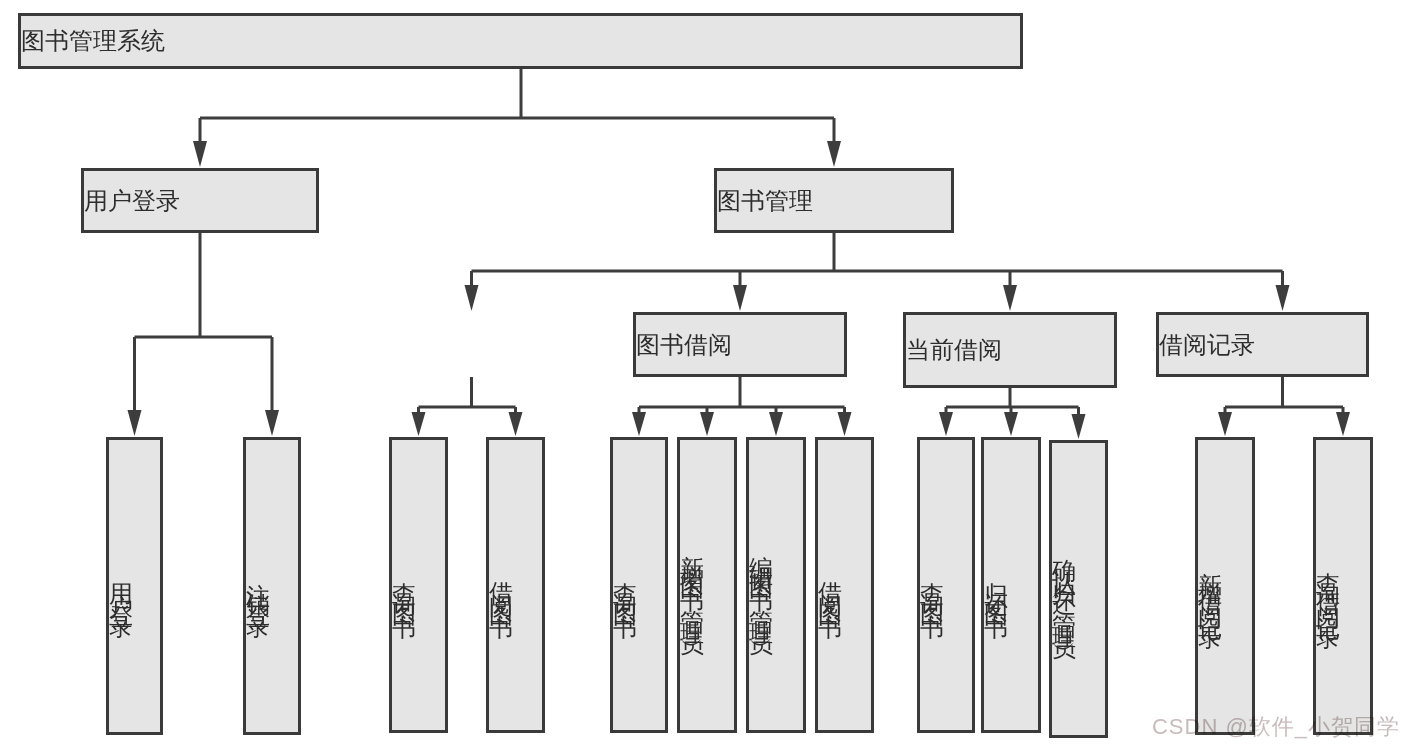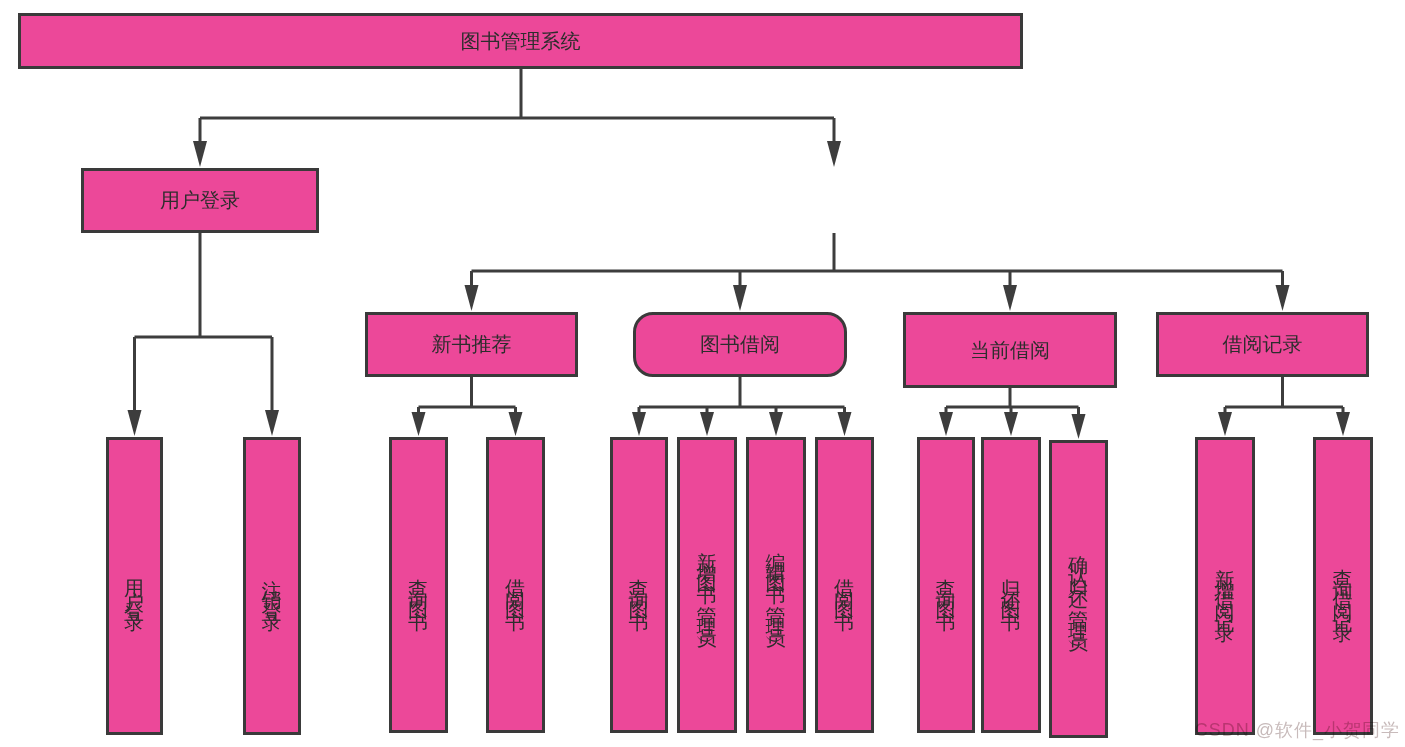--- a/index.html
+++ b/index.html
@@ -26,39 +26,39 @@
     stroke-width: 3;
   }
   .wires polygon {
     fill: #3d3d3d;
     stroke: none;
   }
   .node {
     position: absolute;
     box-sizing: border-box;
     border: 3px solid #3a3a3a;
-    background: #ec4899;
+    background: #e5e5e5;
     display: flex;
     align-items: center;
-    justify-content: center;
+    justify-content: flex-start;
     color: #2d2d2d;
-    font-size: 20px;
+    font-size: 24px;
     z-index: 2;
   }
   .node.vert span {
     writing-mode: vertical-rl;
     letter-spacing: 11px;
     line-height: 1;
     white-space: nowrap;
   }
   .watermark {
     position: absolute;
     right: 5px;
     bottom: 5px;
-    font-size: 18px;
+    font-size: 22px;
     letter-spacing: 1px;
     color: #c8bbbb;
     mix-blend-mode: multiply;
     z-index: 6;
     white-space: nowrap;
   }
 </style>
 </head>
 <body>
 
@@ -94,25 +94,25 @@
     <polygon points="1336,412 1350,412 1343,436"></polygon>
   </svg>
 
   <div class="node" style="left:18px; top:13px; width:1005px; height:56px;">
     <span>图书管理系统</span>
   </div>
 
   <div class="node" style="left:81px; top:168px; width:238px; height:65px;">
     <span>用户登录</span>
   </div>
+  <div class="node" style="left:714px; top:168px; width:240px; height:65px;">
+    <span>图书管理</span>
+  </div>
 
-  <div class="node" style="left:365px; top:312px; width:213px; height:65px;">
-    <span>新书推荐</span>
-  </div>
-  <div class="node" style="left:633px; top:312px; width:214px; height:65px;border-radius:20px;">
+  <div class="node" style="left:633px; top:312px; width:214px; height:65px;">
     <span>图书借阅</span>
   </div>
   <div class="node" style="left:903px; top:312px; width:214px; height:76px;">
     <span>当前借阅</span>
   </div>
   <div class="node" style="left:1156px; top:312px; width:213px; height:65px;">
     <span>借阅记录</span>
   </div>
 
   <div class="node vert" style="left:106px; top:437px; width:57px; height:298px;">

